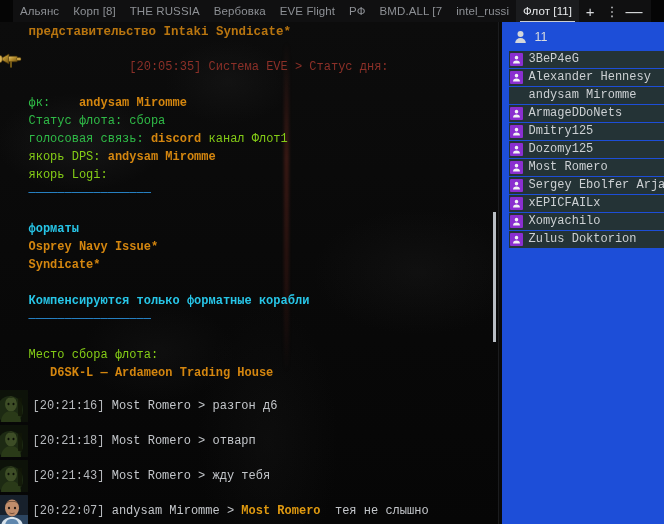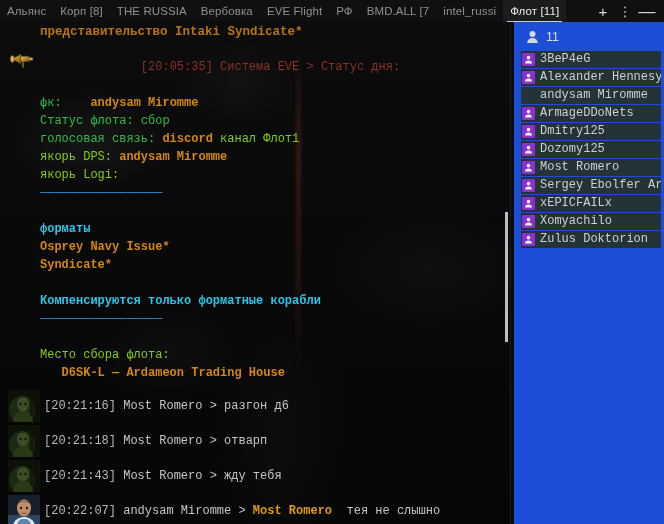--- a/index.html
+++ b/index.html
@@ -12,20 +12,21 @@
     font-family: "Liberation Sans", sans-serif;
   }
 
   #app {
     position: relative;
     width: 664px;
     height: 524px;
     background: #050505;
     display: flex;
     flex-direction: column;
+    align-items: center;
   }
 
   
   .tabbar {
     position: relative;
     height: 22px;
     flex: 0 0 22px;
     background: #101011;
     display: flex;
     align-items: stretch;
@@ -384,21 +385,21 @@
               <rect x="20.5" y="11.4" width="4.5" height="3.2" rx="1.4" fill="#c9a243" stroke="#4a3608" stroke-width="0.5"></rect>
               <path d="M15 15.8 L15 21" stroke="#8a6a1a" stroke-width="1.6" stroke-linecap="round"></path>
             </svg>
 
             <div class="motd-line">
               <span class="sys-head">[20:05:35] Система EVE</span><span class="sys-head"> </span><span class="sys-head">&gt;</span><span class="sys-head"> </span><span class="sys-head">Статус дня:</span>
             </div>
 
             <div id="motd-lines">
                 <div class="motd-line"><span class="c-green">фк:</span><span>    </span><span class="c-orange">andysam Miromme</span></div>
-                <div class="motd-line"><span class="c-green">Статус флота:</span><span> </span><span class="c-green">сбор</span></div>
+                <div class="motd-line"><span class="c-green">Статус флота:</span><span> </span><span class="c-green">сбора</span></div>
                 <div class="motd-line"><span class="c-green">голосовая связь:</span><span> </span><span class="c-orange">discord</span><span class="c-grey"> канал Флот1</span></div>
                 <div class="motd-line"><span class="c-grey">якорь DPS:</span><span> </span><span class="c-orange">andysam Miromme</span></div>
                 <div class="motd-line"><span class="c-grey">якорь Logi:</span></div>
                 <div class="motd-line"><span class="c-dash">—————————————————</span></div>
                 <div class="motd-blank"></div>
                 <div class="motd-line"><span class="c-cyan b">форматы</span></div>
                 <div class="motd-line"><span class="c-orange">Osprey Navy Issue*</span></div>
                 <div class="motd-line"><span class="c-orange">Syndicate*</span></div>
                 <div class="motd-blank"></div>
                 <div class="motd-line"><span class="c-cyan b">Компенсируются только форматные корабли</span></div>

